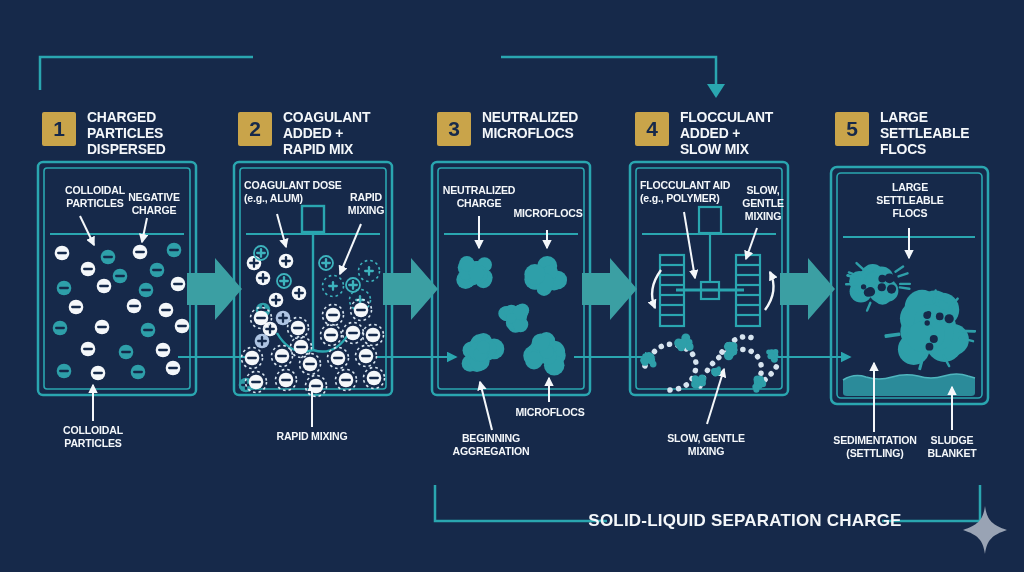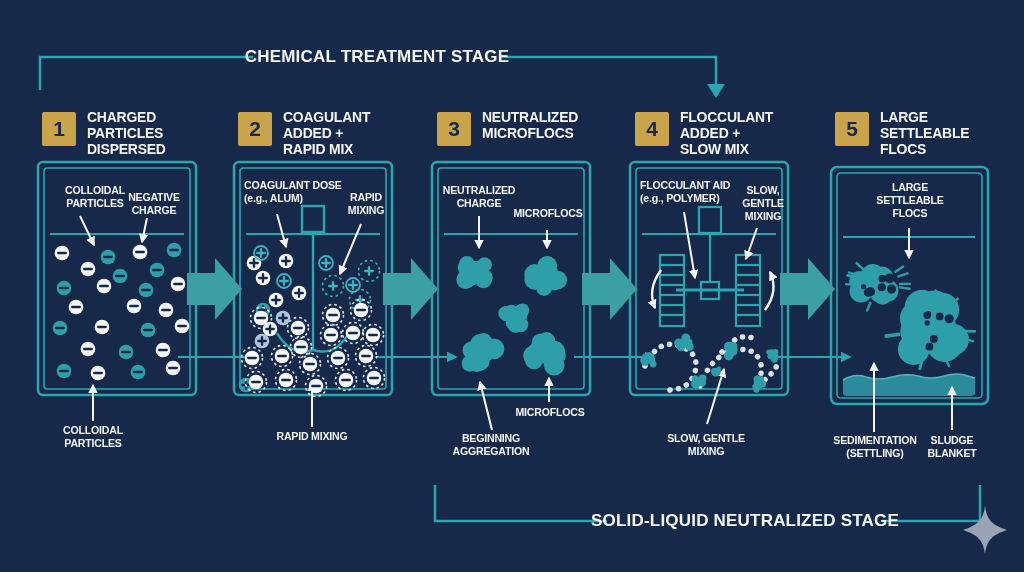--- a/index.html
+++ b/index.html
@@ -612,22 +612,21 @@
           <circle cx="927.1046985381802" cy="315.36881153164836" r="3.7538067492656406" fill="#16294A"></circle>
           <circle cx="929.4483270192661" cy="346.67330139947376" r="3.932886134786531" fill="#16294A"></circle>
           <circle cx="939.7401218776359" cy="316.4027462187035" r="3.8452747156843543" fill="#16294A"></circle>
           <circle cx="928.6976493790456" cy="313.5932702076545" r="2.5275790263433007" fill="#16294A"></circle>
           <circle cx="927.1960271775648" cy="322.984481083902" r="2.675460159871727" fill="#16294A"></circle>
           <circle cx="949.1755954564544" cy="318.7647846072386" r="4.606093452032655" fill="#16294A"></circle>
         </g>
       </g>
   </svg>
 
-  <div class="bracket-label" style="left:377px;top:47px;">CHEMICAL TREATMENT STAGE</div>
-  <div class="bracket-label" style="left:745px;top:511px;">SOLID-LIQUID NEUTRALIZED STAGE</div>
+  <div class="bracket-label" style="left:745px;top:511px;">SOLID-LIQUID SEPARATION CHARGE</div>
 
   <div class="stage-head" style="left:42px;top:112px;">
     <div class="stage-num">1</div>
     <div class="stage-title">CHARGED
 PARTICLES
 DISPERSED</div>
   </div>
   <div class="stage-head" style="left:238px;top:112px;">
     <div class="stage-num">2</div>
     <div class="stage-title">COAGULANT

